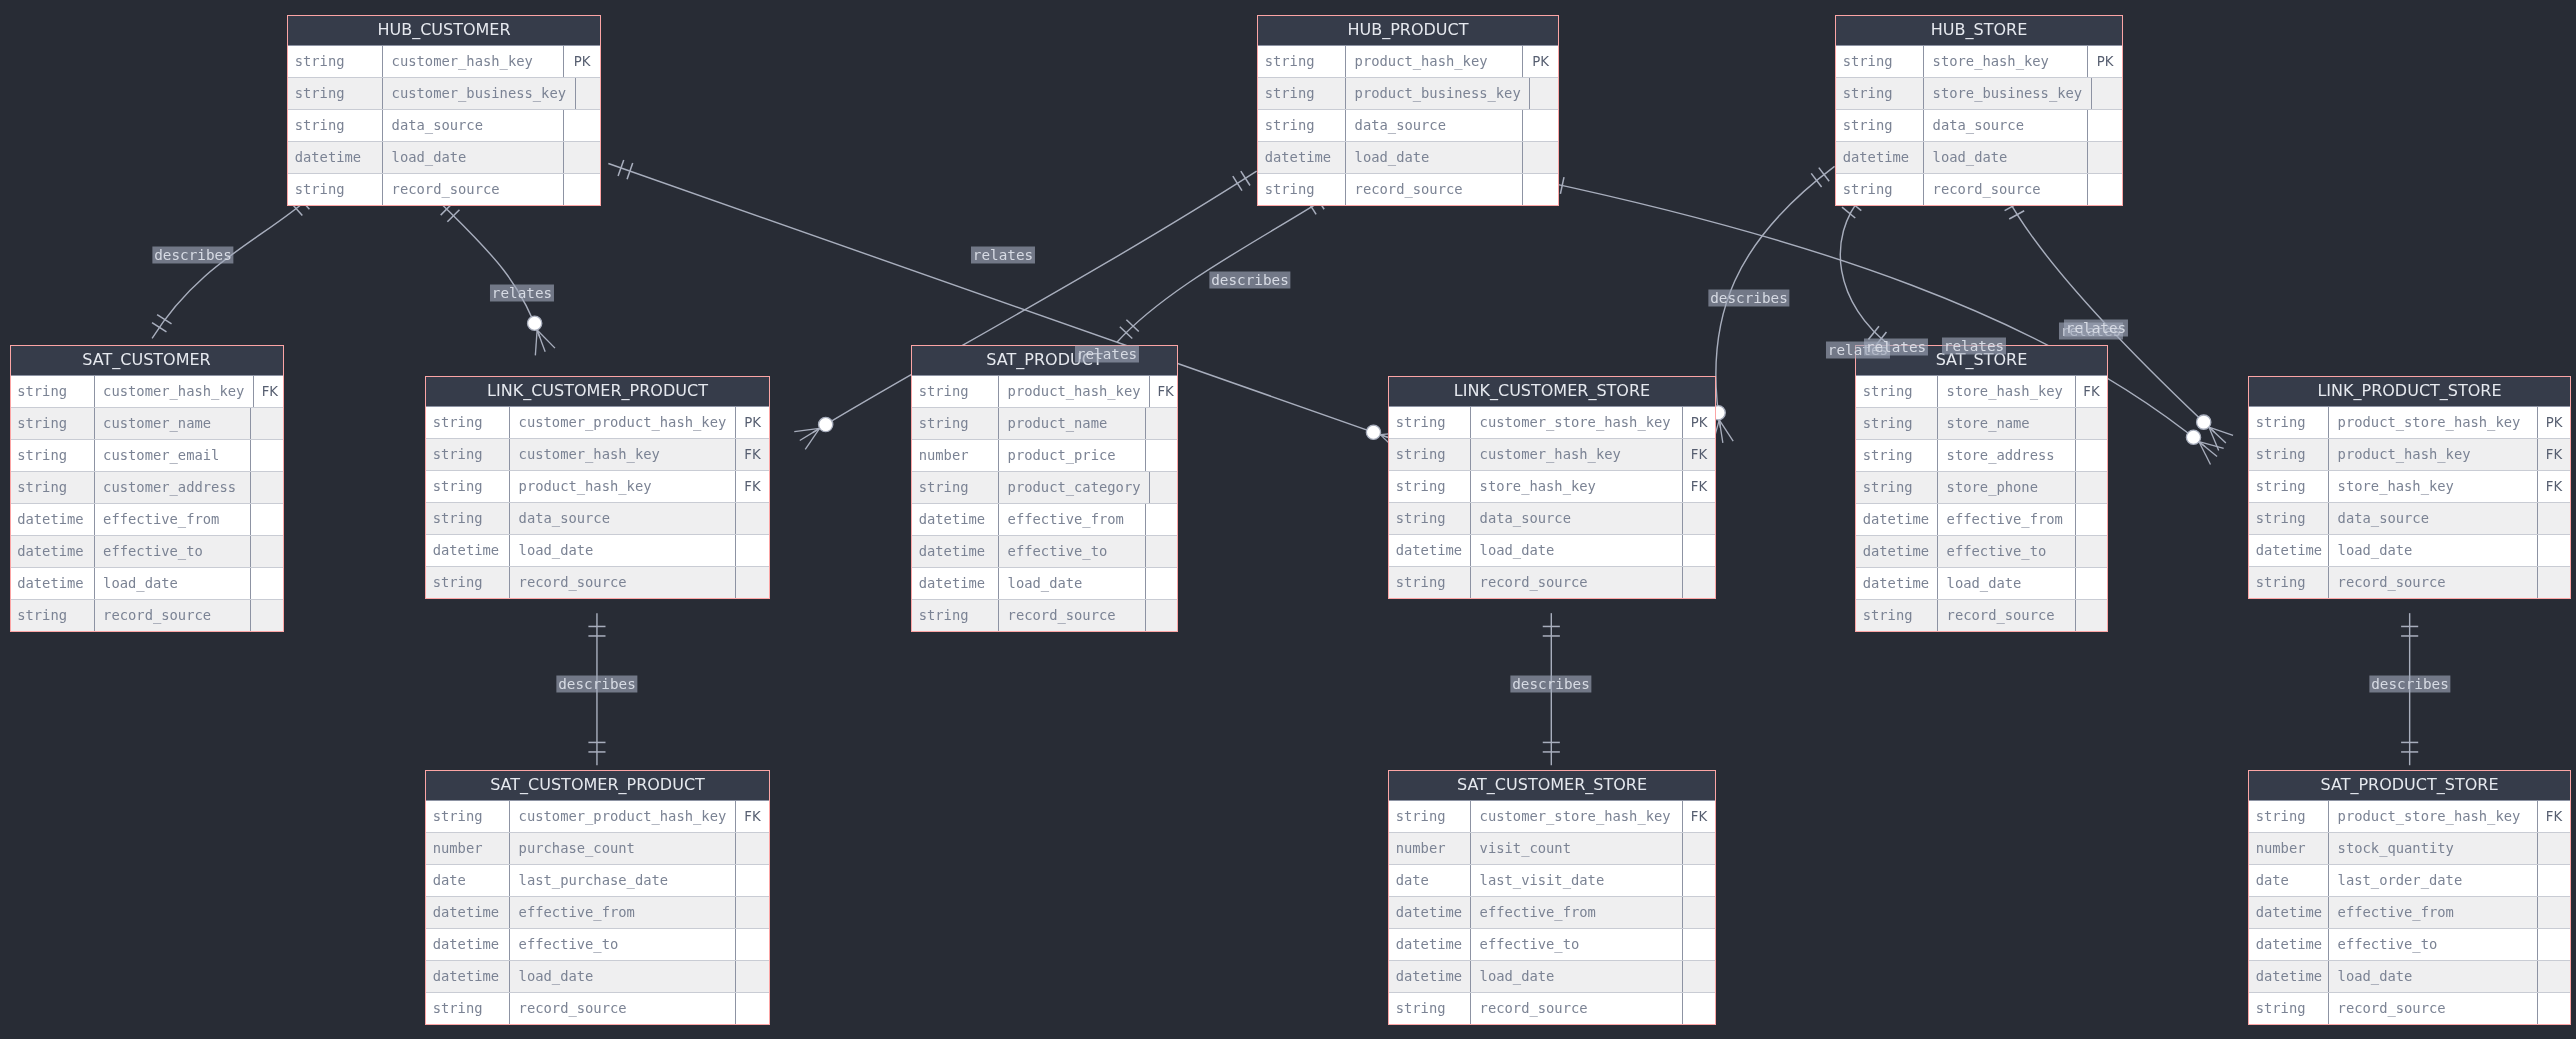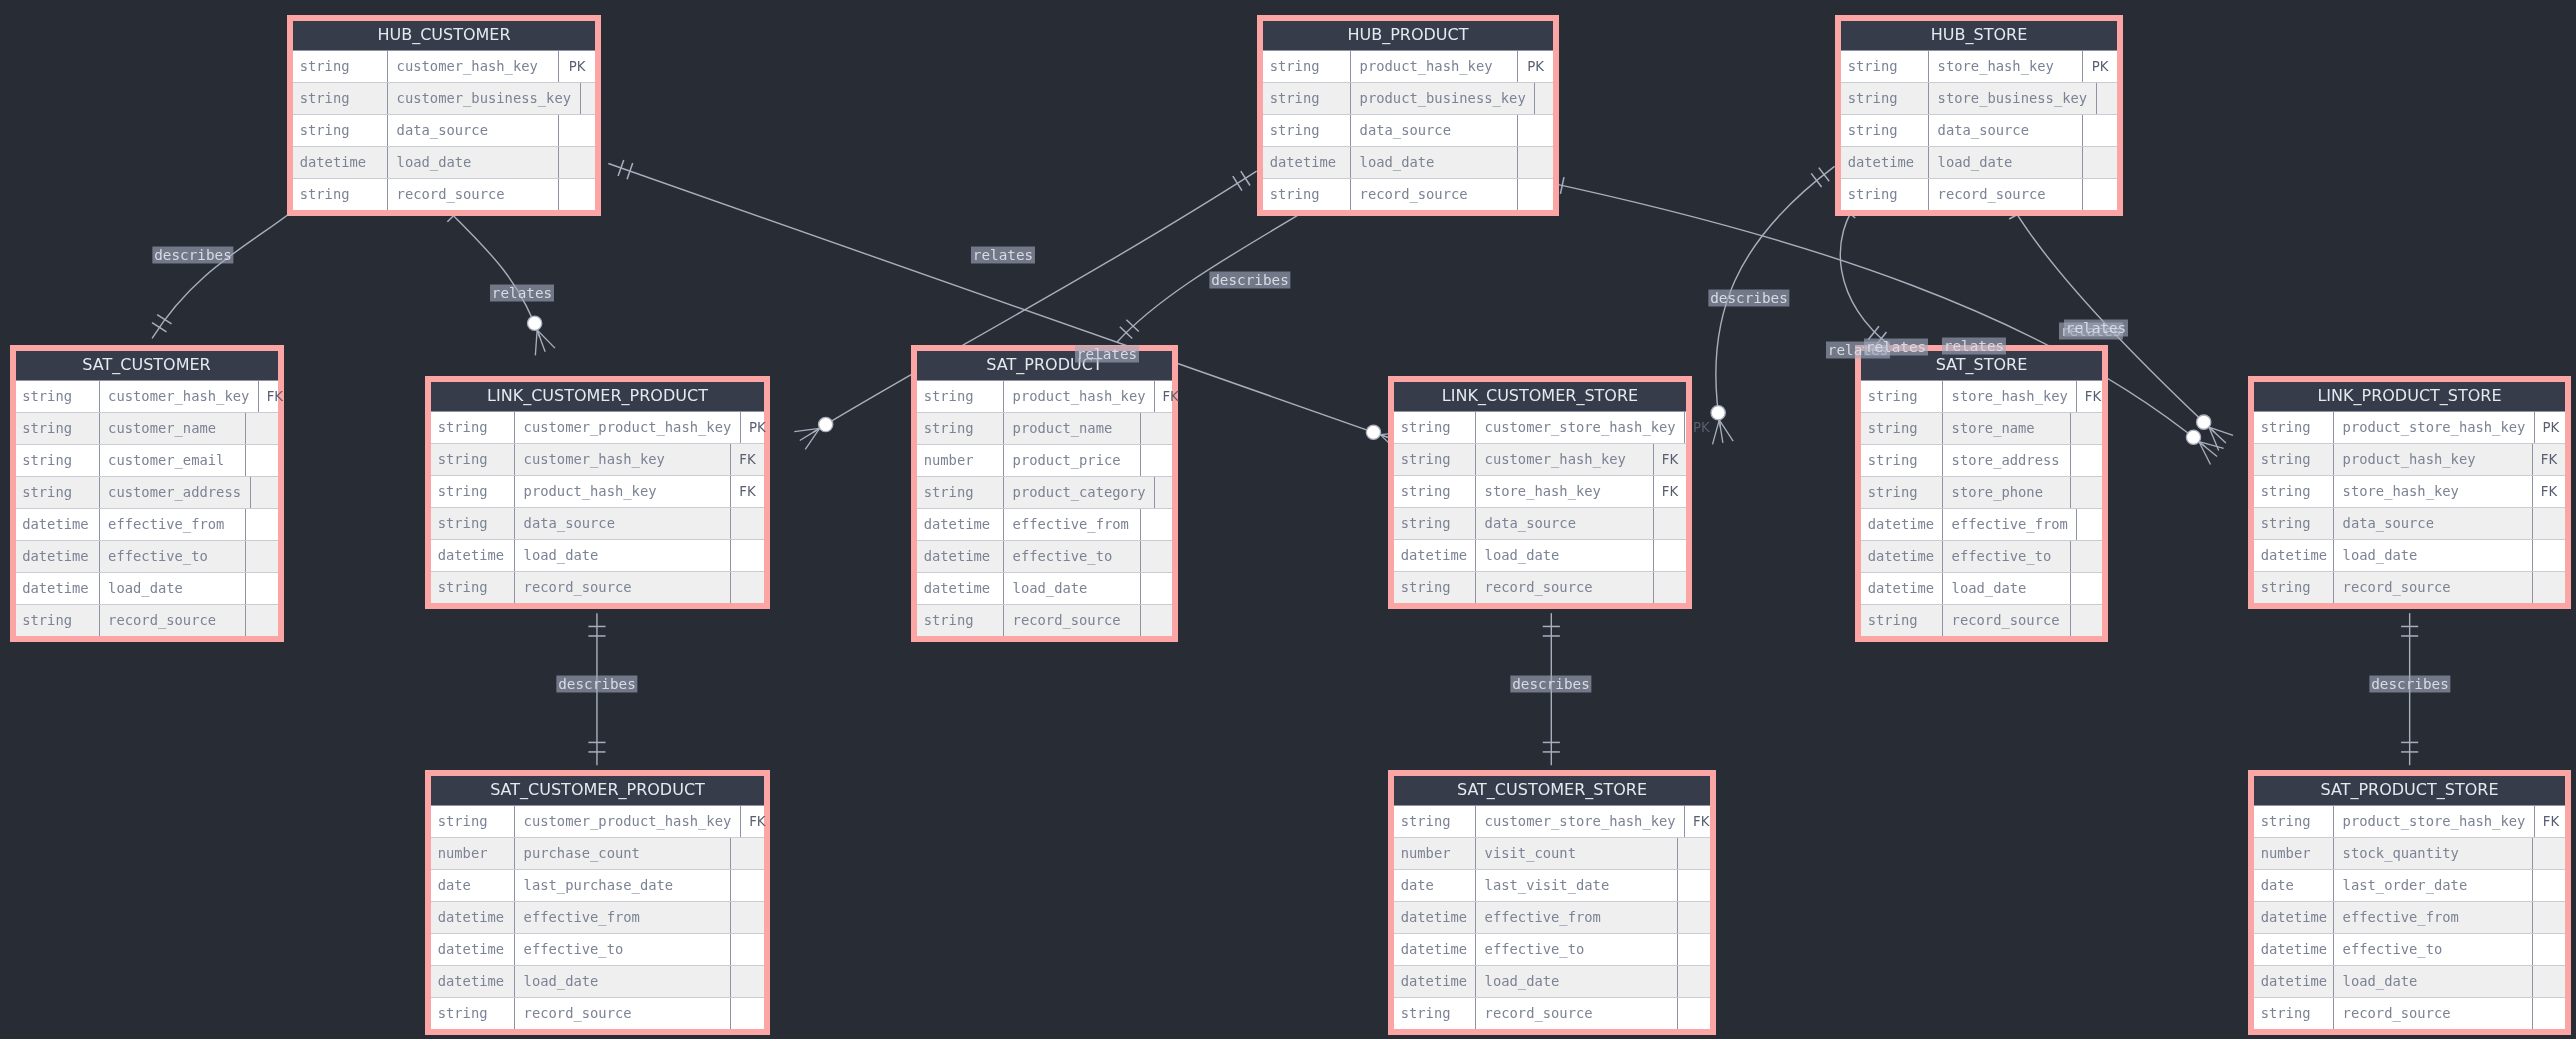--- a/index.html
+++ b/index.html
@@ -9,21 +9,21 @@
     background:#282c35;
     font-family:"DejaVu Sans Mono", monospace;
     overflow:hidden;
     position:relative;
   }
   #canvas{position:absolute;left:0;top:0;width:2576px;height:1040px;}
   #edges{position:absolute;left:0;top:0;width:2576px;height:1040px;pointer-events:none;}
 
   .entity{
     position:absolute;
-    border:6px solid #fca5a5;
+    border:1px solid #fca5a5;
     background:#a3a3a3;
     box-sizing:border-box;
   }
   .entity-header{
     background:#363c4a;
     color:#e6e9ef;
     text-align:center;
     font-family:"DejaVu Sans", sans-serif;
     font-size:16px;
     line-height:28.5px;
@@ -382,21 +382,21 @@
         <div class="attr-type" style="width: 87px;">datetime</div>
         <div class="attr-name">load_date</div>
         <div class="attr-key" style="width: 31px;"></div>
       </div>
       <div class="attr-row even">
         <div class="attr-type" style="width: 87px;">string</div>
         <div class="attr-name">record_source</div>
         <div class="attr-key" style="width: 31px;"></div>
       </div>
     </div>
-    <div class="entity" style="left: 1388px; top: 376px; width: 304px;">
+    <div class="entity" style="left: 1388px; top: 376px; width: 328px;">
       <div class="entity-header">LINK_CUSTOMER_STORE</div>
       <div class="attr-row odd">
         <div class="attr-type" style="width: 82px;">string</div>
         <div class="attr-name">customer_store_hash_key</div>
         <div class="attr-key" style="width: 32px;">PK</div>
       </div>
       <div class="attr-row even">
         <div class="attr-type" style="width: 82px;">string</div>
         <div class="attr-name">customer_hash_key</div>
         <div class="attr-key" style="width: 32px;">FK</div>

